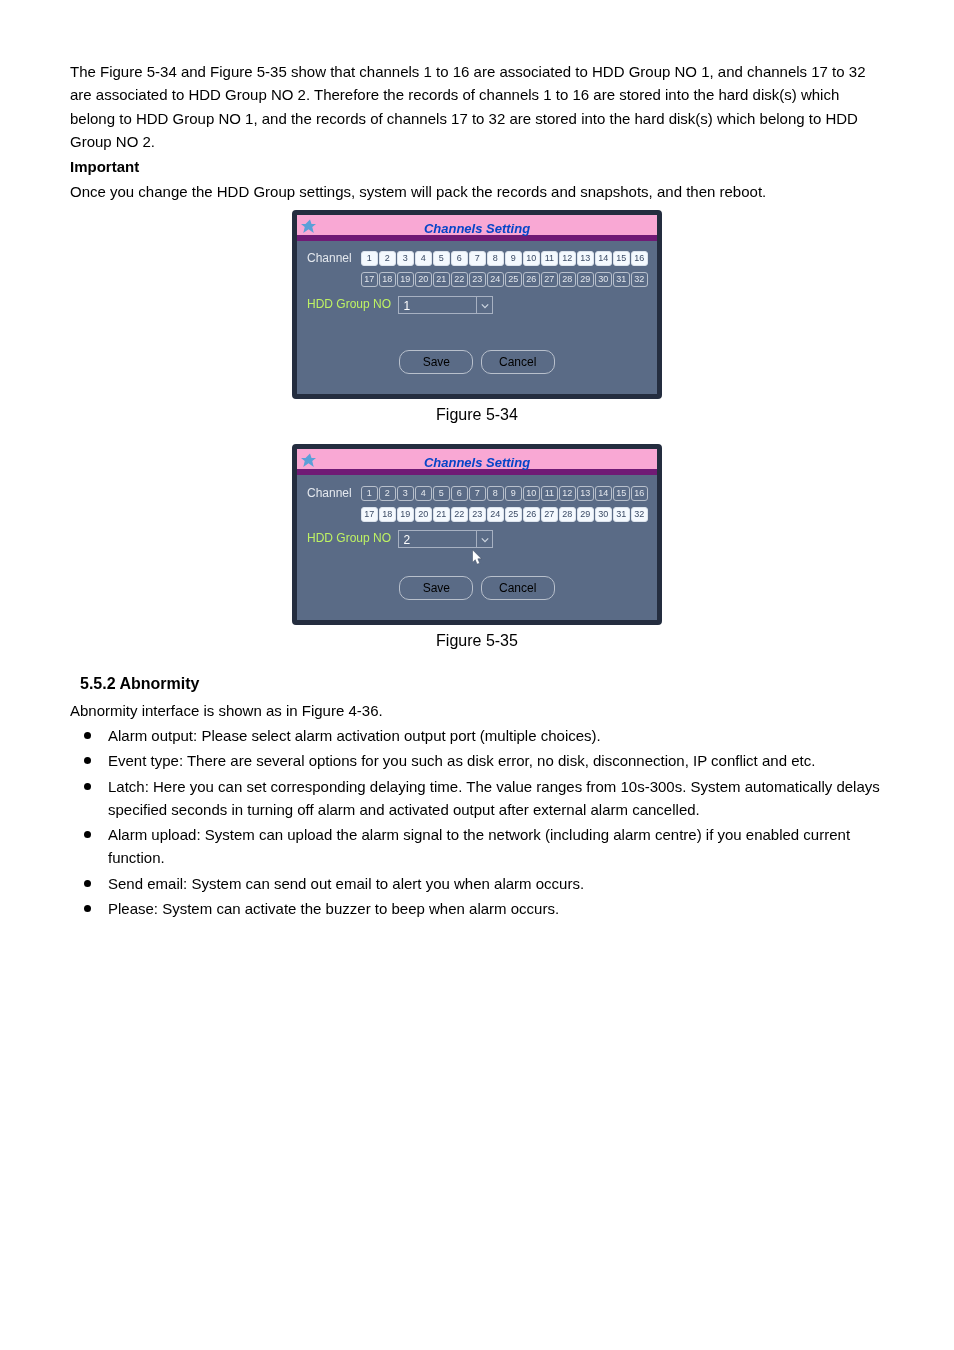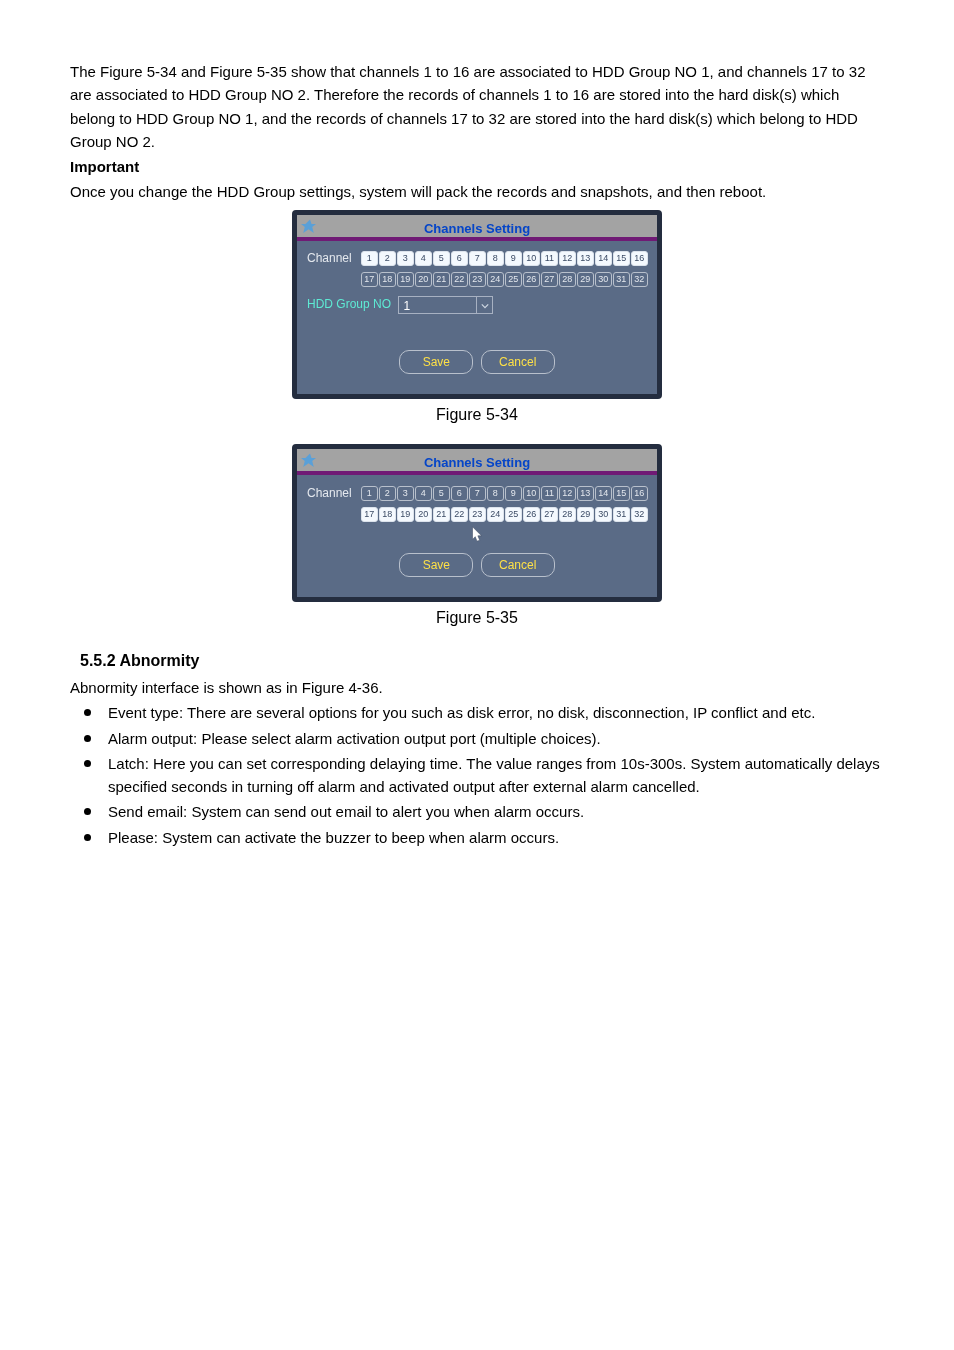--- a/index.html
+++ b/index.html
@@ -20,24 +20,25 @@
   .dialog {
     display: inline-block;
     background: #5a6b86;
     border: 5px solid #242d3f;
     border-radius: 4px;
     width: 370px;
     text-align: left;
     position: relative;
   }
   .dlg-titlebar {
-    background: #a3a3a3;
+    background: #f9a8d4;
     height: 26px;
     position: relative;
-    border-bottom: 4px solid #701a75;
+    border-bottom: 6px solid #701a75;
+    font-style: italic;
   }
   .dlg-title {
     color: #0545c8;
     font-size: 13px;
     font-weight: bold;
     position: absolute;
     left: 50%;
     top: 4px;
     transform: translateX(-50%);
   }
@@ -65,21 +66,21 @@
     margin: 0 0.5px;
     font-size: 9px;
     color: #e4e8ee;
     align-items: center;
     justify-content: center;
     line-height: 1;
     vertical-align: middle;
   }
   .chbox.on { background: #f4f9fe; color: #3a4a64; border-color: #dce3ec; }
   .hdd-row { margin: 6px 0 0 0; }
-  .hdd-lbl { color: #5eead4; font-size: 12px; }
+  .hdd-lbl { color: #bef264; font-size: 12px; }
   .hdd-select {
     display: inline-block;
     width: 95px;
     height: 18px;
     border: 1px solid #a7b1c2;
     background: #5a6b86;
     color: #fff;
     font-size: 12px;
     padding: 0 4px;
     position: relative;
@@ -98,21 +99,21 @@
   }
   .hdd-select .arrow svg { width: 8px; height: 8px; margin-top: 4px; }
   .btn-row { text-align: center; padding: 22px 0 10px 0; }
   .btn-row.tight { padding-top: 8px; }
   .dbtn {
     display: inline-block;
     min-width: 74px;
     padding: 2px 10px;
     border: 1px solid #b8c0cc;
     border-radius: 10px;
-    color: #fde047;
+    color: #000000;
     font-size: 12px;
     text-align: center;
     margin: 0 2px;
     background: #5a6b86;
   }
   h3.sec { font-size: 16px; margin: 18px 0 2px 10px; }
   .body-gap { height: 14px; }
   ul.bullets {
     list-style: none;
     padding: 0;
@@ -194,37 +195,49 @@
     </div>
     <div class="dlg-body">
       <div class="ch-row">
         <span class="lbl">Channel</span>
         <span class="boxes"><span class="chbox">1</span><span class="chbox">2</span><span class="chbox">3</span><span class="chbox">4</span><span class="chbox">5</span><span class="chbox">6</span><span class="chbox">7</span><span class="chbox">8</span><span class="chbox">9</span><span class="chbox">10</span><span class="chbox">11</span><span class="chbox">12</span><span class="chbox">13</span><span class="chbox">14</span><span class="chbox">15</span><span class="chbox">16</span></span>
       </div>
       <div class="ch-row">
         <span class="lbl"></span>
         <span class="boxes"><span class="chbox on">17</span><span class="chbox on">18</span><span class="chbox on">19</span><span class="chbox on">20</span><span class="chbox on">21</span><span class="chbox on">22</span><span class="chbox on">23</span><span class="chbox on">24</span><span class="chbox on">25</span><span class="chbox on">26</span><span class="chbox on">27</span><span class="chbox on">28</span><span class="chbox on">29</span><span class="chbox on">30</span><span class="chbox on">31</span><span class="chbox on">32</span></span>
       </div>
+      <div class="hdd-row">
+        <span class="hdd-lbl">HDD Group NO</span>
+        <span class="hdd-select">
+          <span>2</span>
+          <span class="arrow">
+            <svg viewBox="0 0 10 10">
+                <path d="M1 3l4 4 4-4" stroke="#cfd7e2" stroke-width="1.5" fill="none"></path>
+              </svg>
+          </span>
+        </span>
+      </div>
       <div class="cursor-row">
         <span>
           <svg class="cursor-svg" viewBox="0 0 14 20">
               <path d="M2 2l0 14 3-3 2 5 3-1-2-5 4 0z" fill="#fff" stroke="#3b4860" stroke-width="0.6"></path>
             </svg>
         </span>
       </div>
       <div class="btn-row tight">
         <span class="dbtn">Save</span>
         <span class="dbtn">Cancel</span>
       </div>
     </div>
   </div>
 </div>
 <div class="fig-cap">Figure 5-35</div>
 
 <h3 class="sec">5.5.2  Abnormity</h3>
 <p>Abnormity interface is shown as in Figure 4-36.</p>
 <ul class="bullets">
+    <li>Alarm output: Please select alarm activation output port (multiple choices).</li>
     <li>Event type: There are several options for you such as disk error, no disk, disconnection, IP conflict and etc.</li>
-    <li>Alarm output: Please select alarm activation output port (multiple choices).</li>
     <li>Latch: Here you can set corresponding delaying time. The value ranges from 10s-300s. System automatically delays specified seconds in turning off alarm and activated output after external alarm cancelled.</li>
+    <li>Alarm upload: System can upload the alarm signal to the network (including alarm centre) if you enabled current function.</li>
     <li>Send email: System can send out email to alert you when alarm occurs.</li>
     <li>Please: System can activate the buzzer to beep when alarm occurs.</li>
   </ul>
 
 </body></html>

